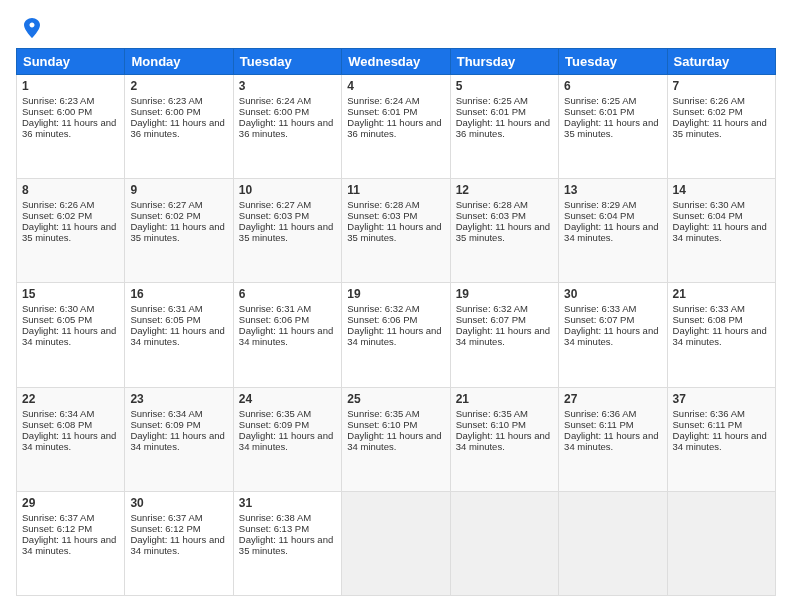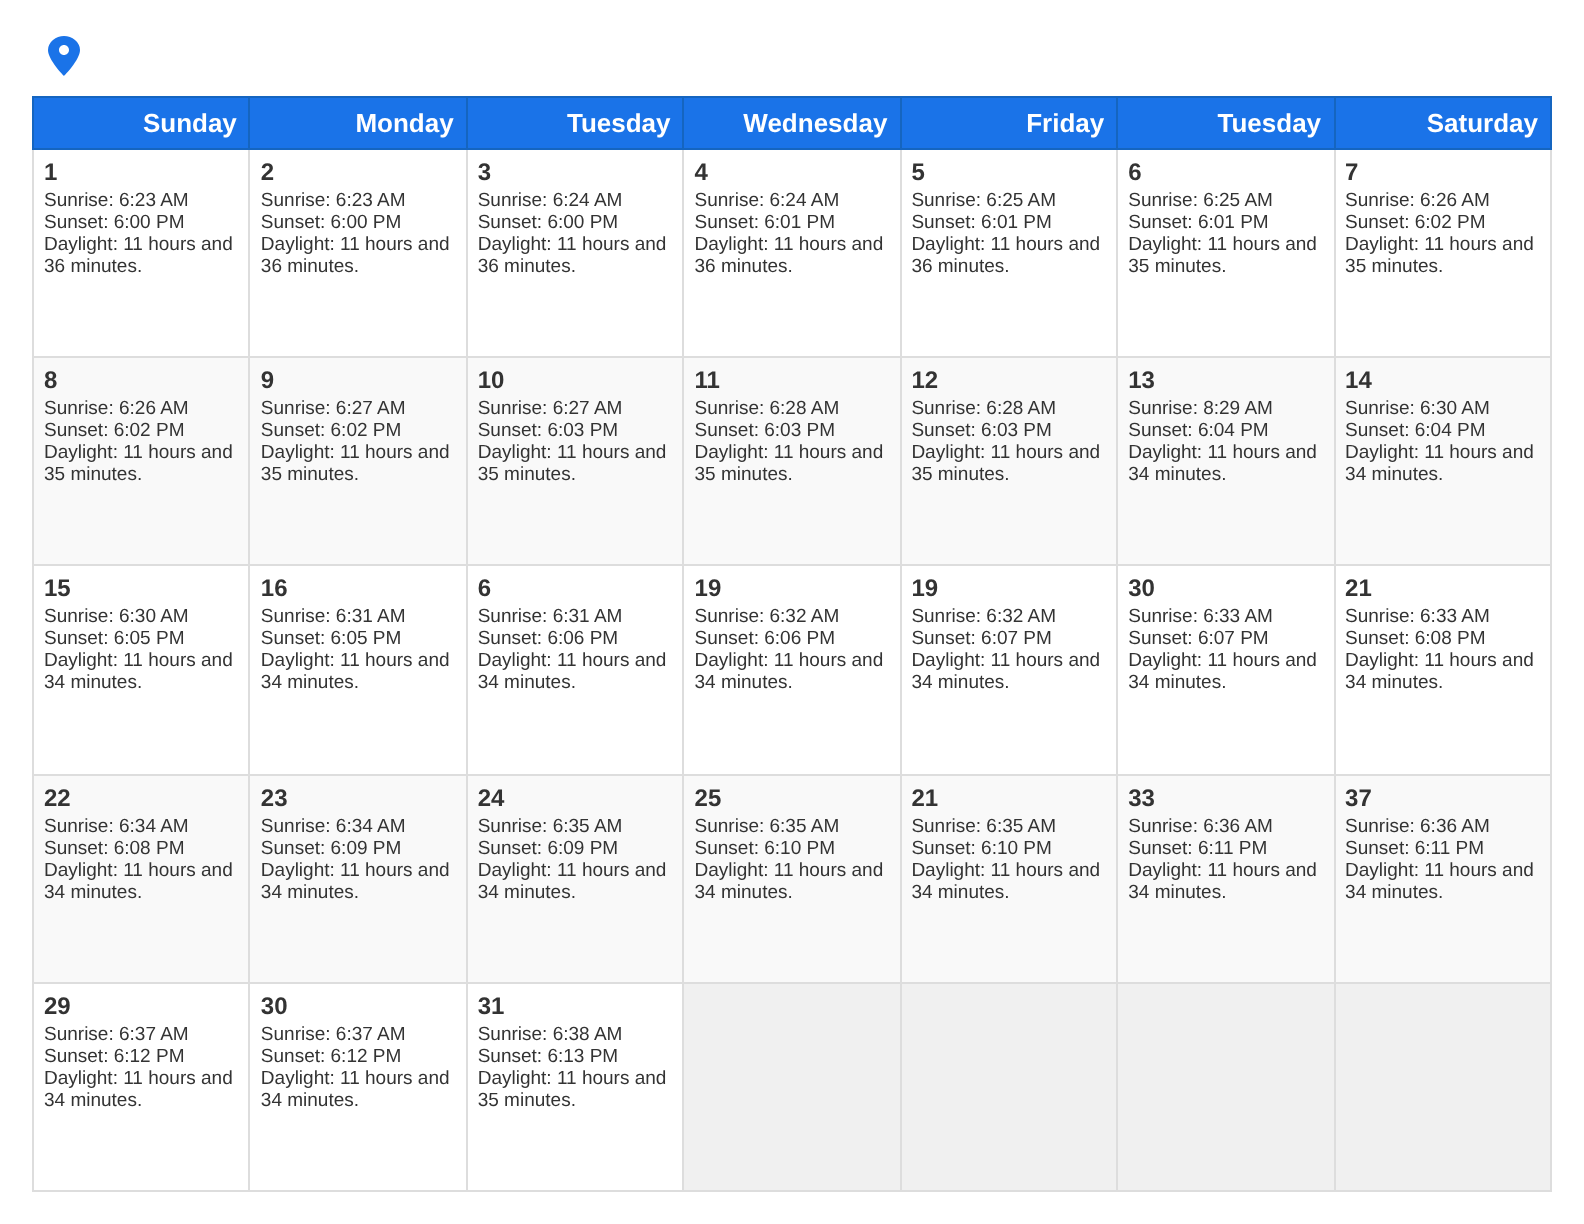--- a/index.html
+++ b/index.html
@@ -57,21 +57,21 @@
     .calendar {
       flex: 1;
       border: 1px solid #ccc;
       border-collapse: collapse;
       width: 100%;
       table-layout: fixed;
     }
     .calendar th {
       background-color: #1a73e8;
       color: #fff;
-      text-align: right;
+      text-align: left;
       padding: 5px 6px;
       font-size: 13px;
       border: 1px solid #1565c0;
     }
     .calendar td {
       vertical-align: top;
       padding: 4px 5px;
       font-size: 9.5px;
       color: #333;
       border: 1px solid #ddd;
@@ -113,21 +113,21 @@
     </div>
   </div>
 
   <table class="calendar">
     <thead>
       <tr id="days-header">
           <th>Sunday</th>
           <th>Monday</th>
           <th>Tuesday</th>
           <th>Wednesday</th>
-          <th>Friday</th>
+          <th>Thursday</th>
           <th>Tuesday</th>
           <th>Saturday</th>
         </tr>
     </thead>
     <tbody id="calendar-body">
         <tr>
           <td><span class="day-num">1</span><span>Sunrise: 6:23 AM</span><br><span>Sunset: 6:00 PM</span><br><span>Daylight: 11 hours and 36 minutes.</span></td>
           <td><span class="day-num">2</span><span>Sunrise: 6:23 AM</span><br><span>Sunset: 6:00 PM</span><br><span>Daylight: 11 hours and 36 minutes.</span></td>
           <td><span class="day-num">3</span><span>Sunrise: 6:24 AM</span><br><span>Sunset: 6:00 PM</span><br><span>Daylight: 11 hours and 36 minutes.</span></td>
           <td><span class="day-num">4</span><span>Sunrise: 6:24 AM</span><br><span>Sunset: 6:01 PM</span><br><span>Daylight: 11 hours and 36 minutes.</span></td>
@@ -152,21 +152,21 @@
           <td><span class="day-num">19</span><span>Sunrise: 6:32 AM</span><br><span>Sunset: 6:07 PM</span><br><span>Daylight: 11 hours and 34 minutes.</span></td>
           <td><span class="day-num">30</span><span>Sunrise: 6:33 AM</span><br><span>Sunset: 6:07 PM</span><br><span>Daylight: 11 hours and 34 minutes.</span></td>
           <td><span class="day-num">21</span><span>Sunrise: 6:33 AM</span><br><span>Sunset: 6:08 PM</span><br><span>Daylight: 11 hours and 34 minutes.</span></td>
         </tr>
         <tr>
           <td><span class="day-num">22</span><span>Sunrise: 6:34 AM</span><br><span>Sunset: 6:08 PM</span><br><span>Daylight: 11 hours and 34 minutes.</span></td>
           <td><span class="day-num">23</span><span>Sunrise: 6:34 AM</span><br><span>Sunset: 6:09 PM</span><br><span>Daylight: 11 hours and 34 minutes.</span></td>
           <td><span class="day-num">24</span><span>Sunrise: 6:35 AM</span><br><span>Sunset: 6:09 PM</span><br><span>Daylight: 11 hours and 34 minutes.</span></td>
           <td><span class="day-num">25</span><span>Sunrise: 6:35 AM</span><br><span>Sunset: 6:10 PM</span><br><span>Daylight: 11 hours and 34 minutes.</span></td>
           <td><span class="day-num">21</span><span>Sunrise: 6:35 AM</span><br><span>Sunset: 6:10 PM</span><br><span>Daylight: 11 hours and 34 minutes.</span></td>
-          <td><span class="day-num">33</span><span>Sunrise: 6:36 AM</span><br><span>Sunset: 6:11 PM</span><br><span>Daylight: 11 hours and 34 minutes.</span></td>
+          <td><span class="day-num">27</span><span>Sunrise: 6:36 AM</span><br><span>Sunset: 6:11 PM</span><br><span>Daylight: 11 hours and 34 minutes.</span></td>
           <td><span class="day-num">37</span><span>Sunrise: 6:36 AM</span><br><span>Sunset: 6:11 PM</span><br><span>Daylight: 11 hours and 34 minutes.</span></td>
         </tr>
         <tr>
           <td><span class="day-num">29</span><span>Sunrise: 6:37 AM</span><br><span>Sunset: 6:12 PM</span><br><span>Daylight: 11 hours and 34 minutes.</span></td>
           <td><span class="day-num">30</span><span>Sunrise: 6:37 AM</span><br><span>Sunset: 6:12 PM</span><br><span>Daylight: 11 hours and 34 minutes.</span></td>
           <td><span class="day-num">31</span><span>Sunrise: 6:38 AM</span><br><span>Sunset: 6:13 PM</span><br><span>Daylight: 11 hours and 35 minutes.</span></td>
           <td class="day-empty"></td>
           <td class="day-empty"></td>
           <td class="day-empty"></td>
           <td class="day-empty"></td>

